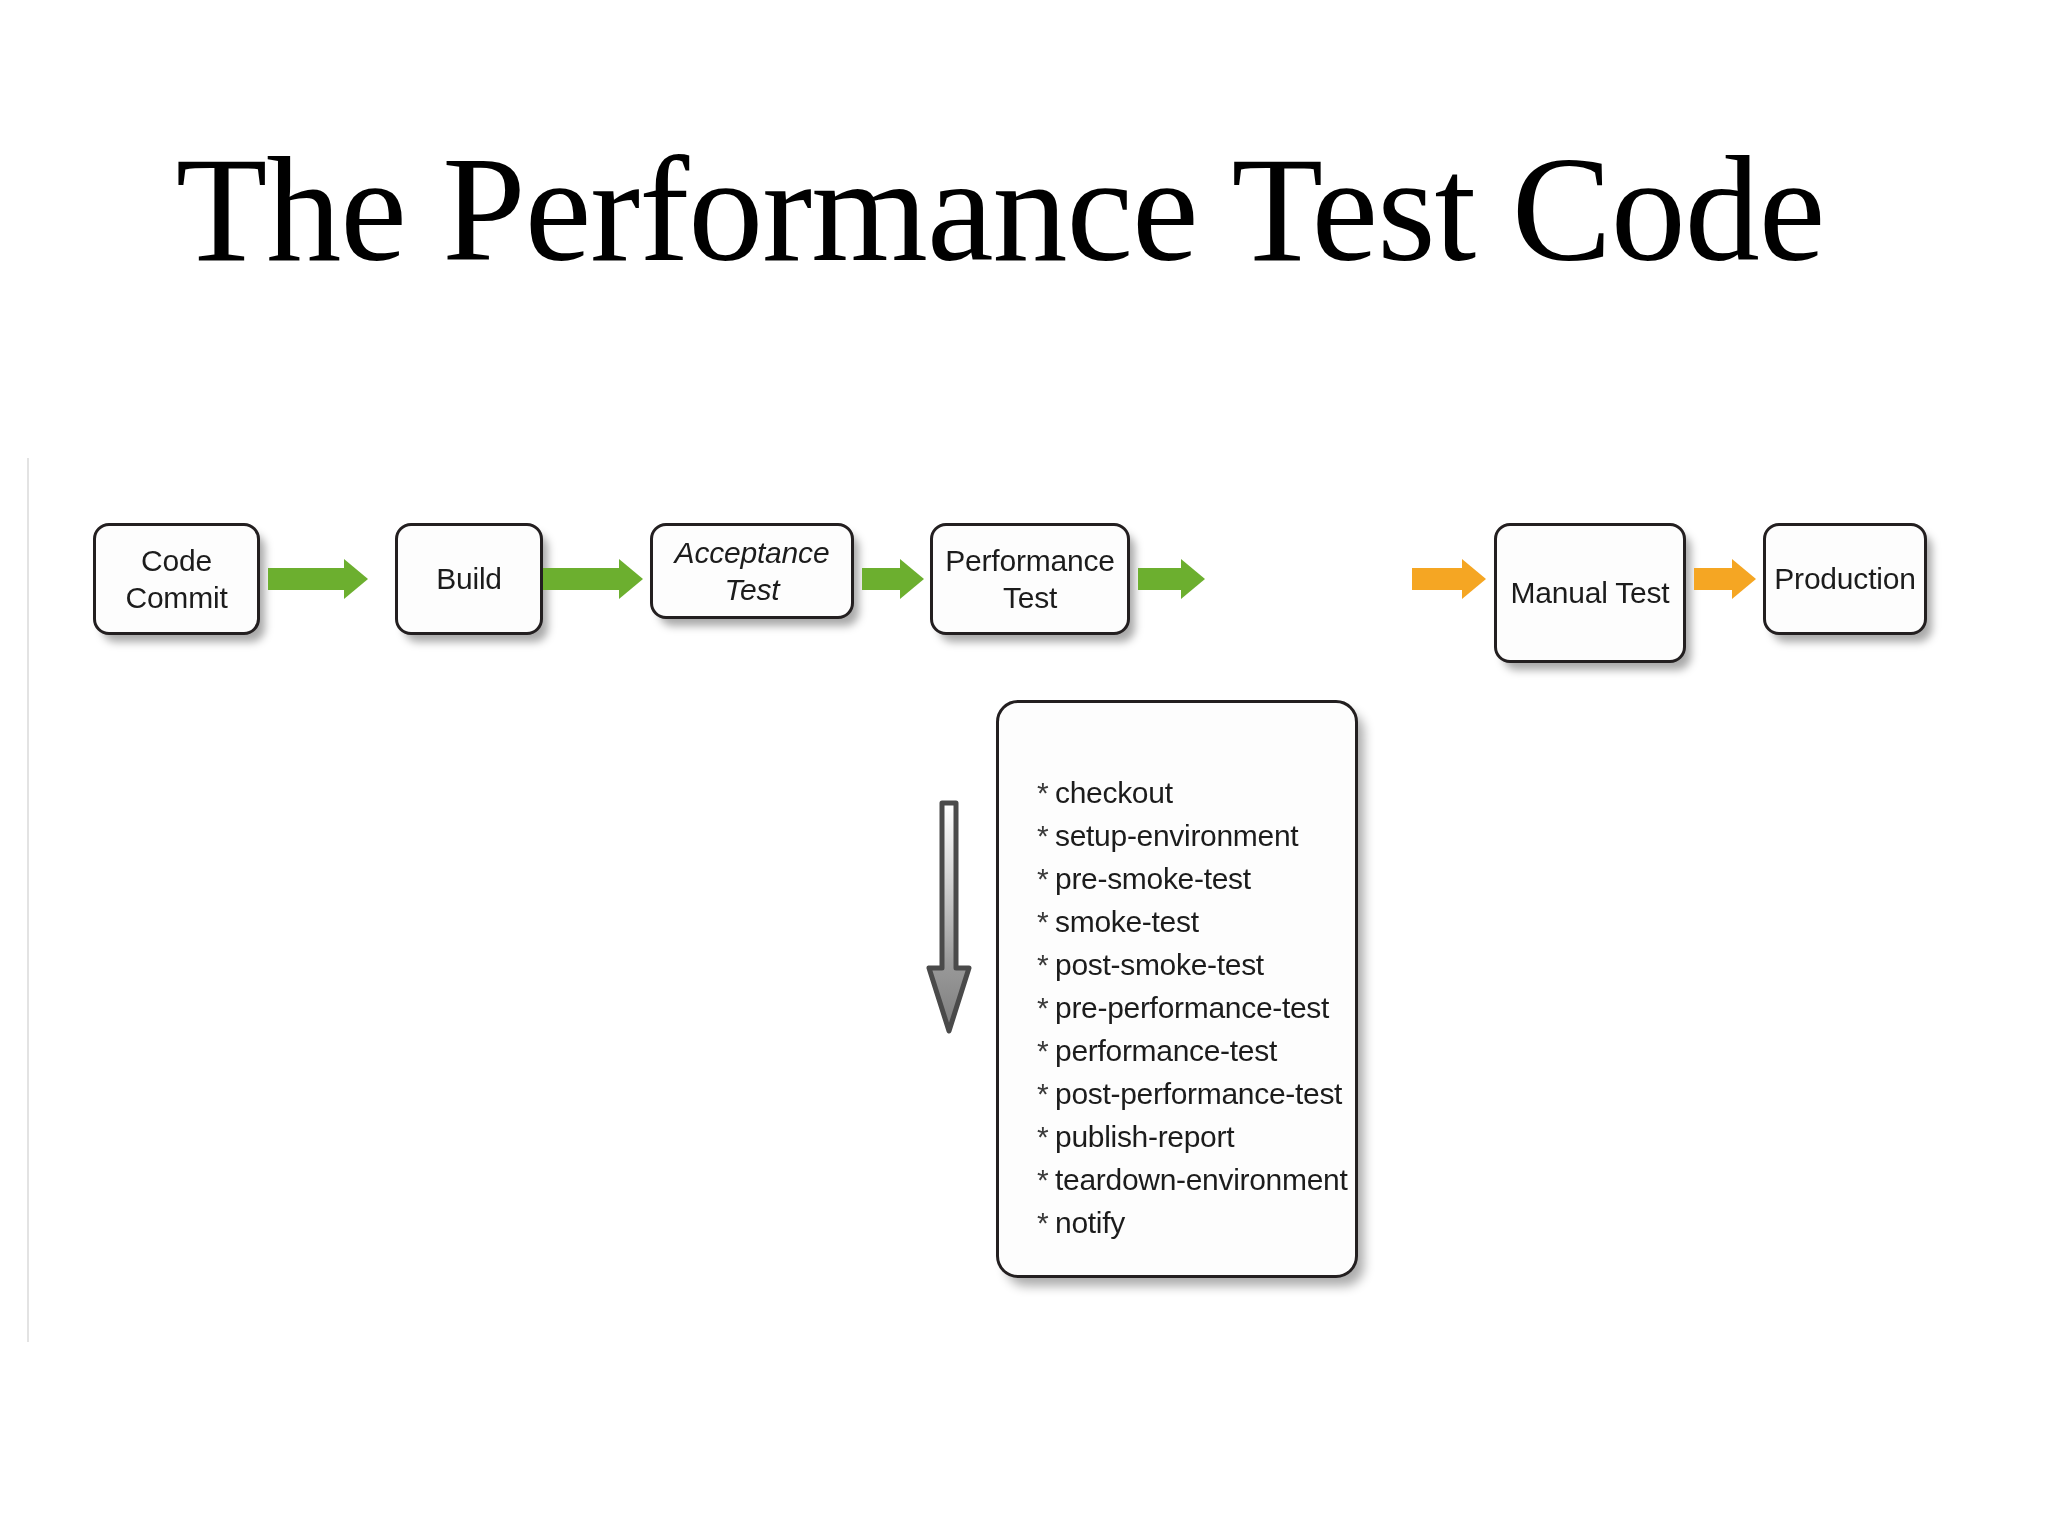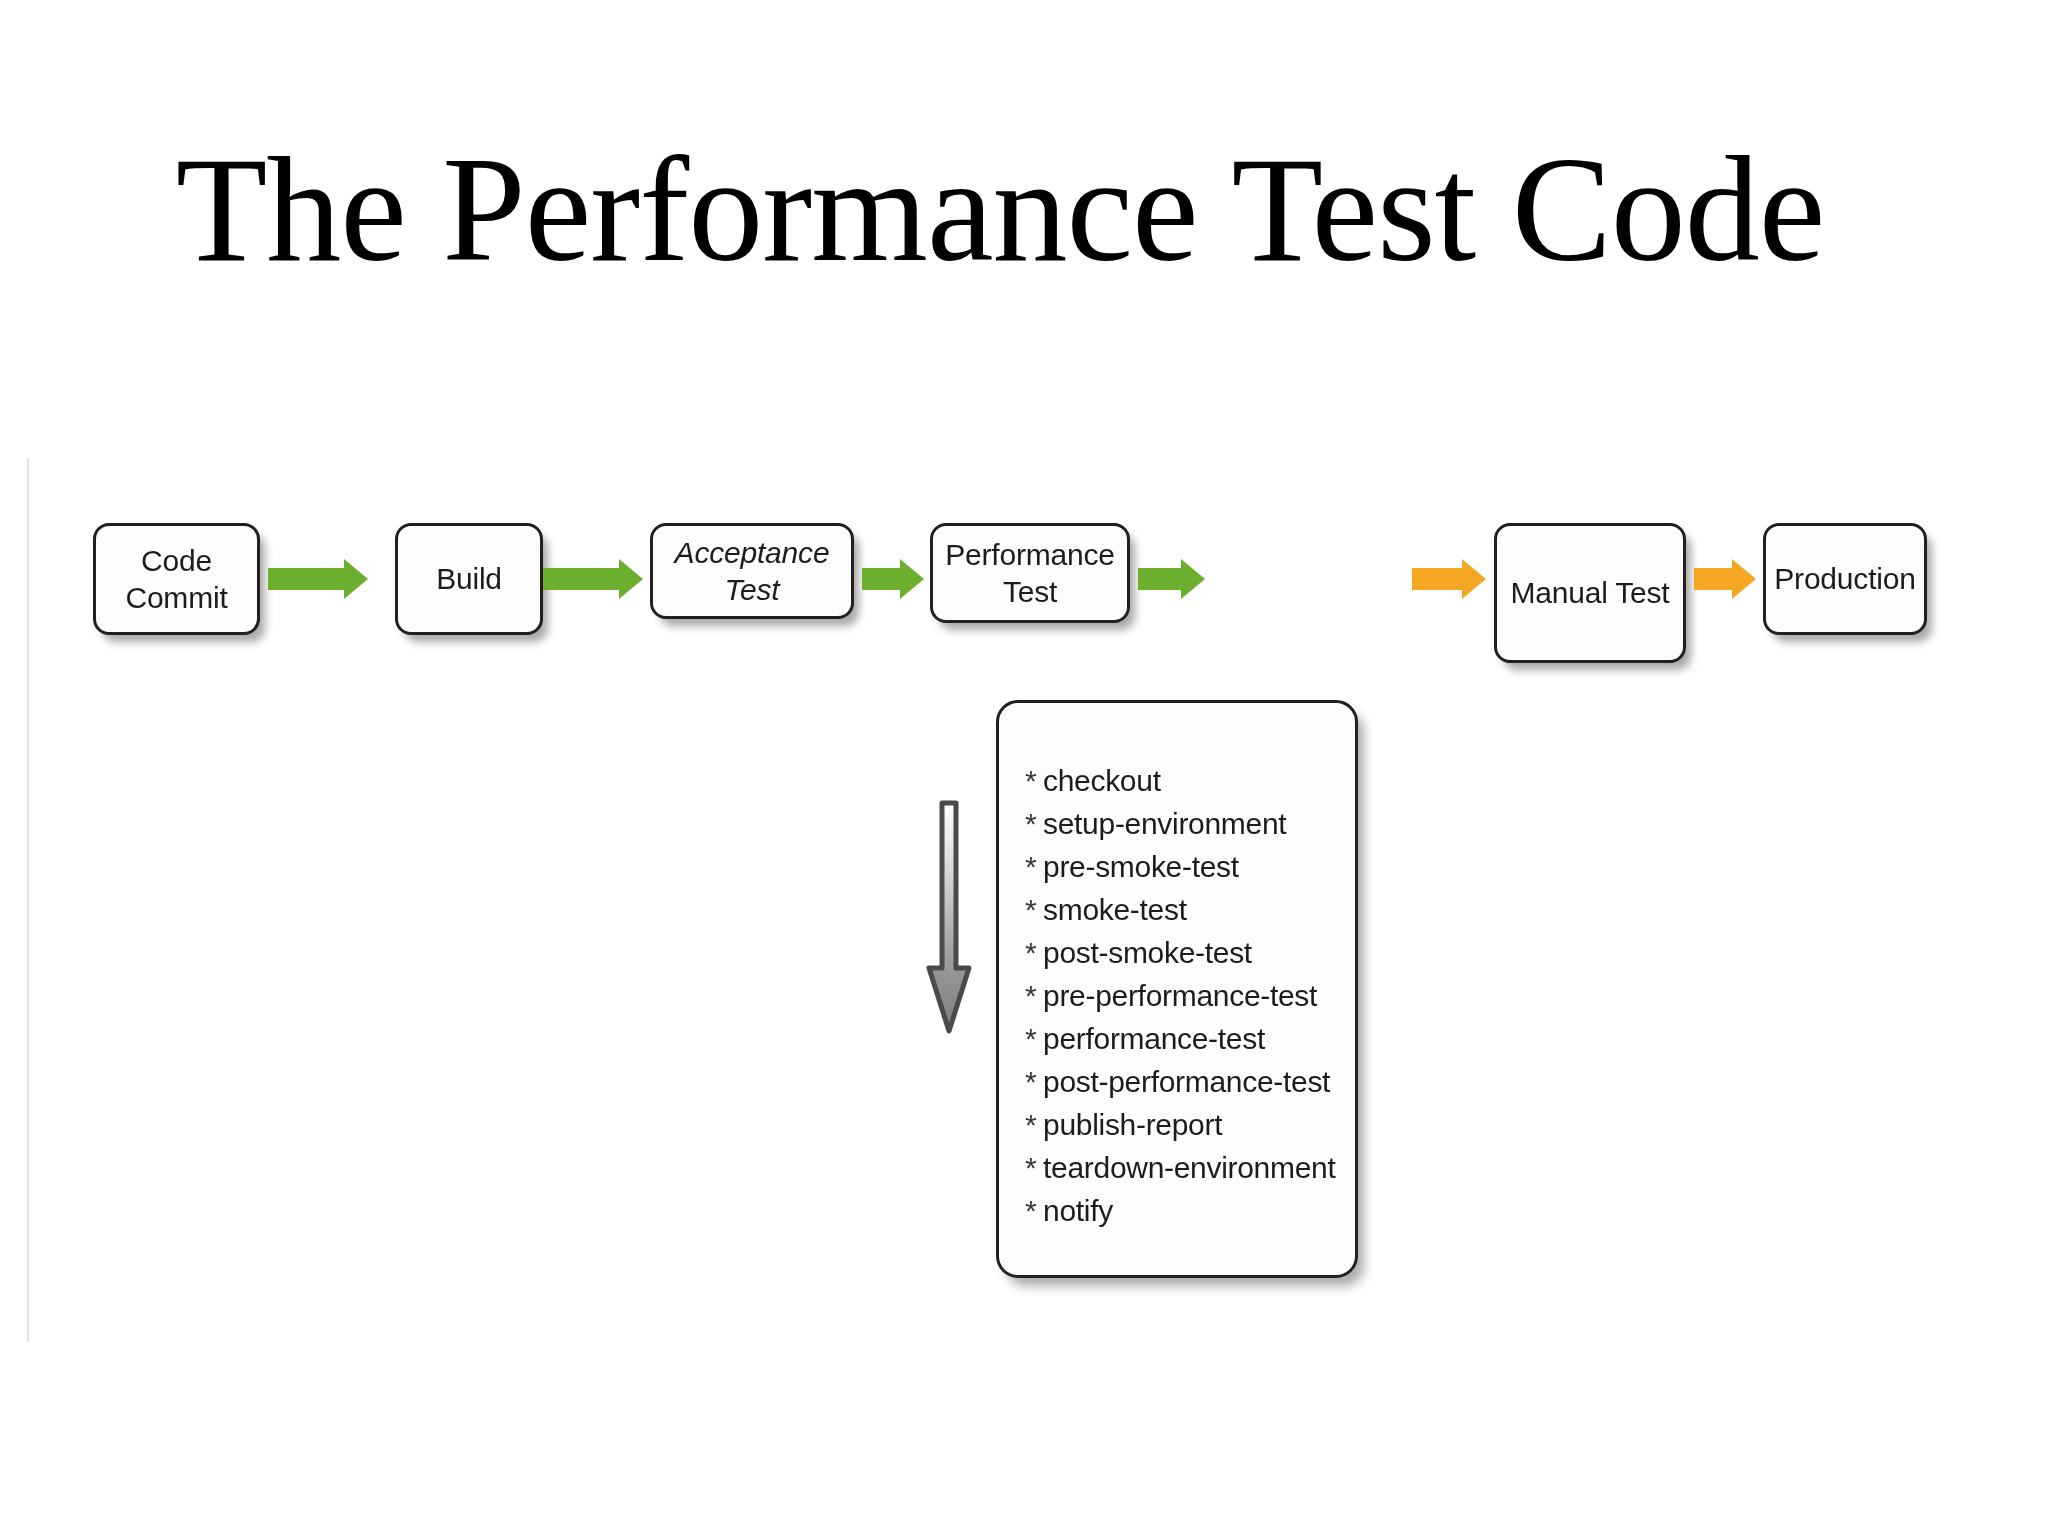--- a/index.html
+++ b/index.html
@@ -78,21 +78,21 @@
     position:absolute;
     left:996px;top:700px;
     width:362px;height:578px;
     box-sizing:border-box;
     background:#fdfdfd;
     border:3px solid #231f20;
     border-radius:22px;
     box-shadow:8px 10px 11px -2px rgba(0,0,0,0.33);
     padding:56px 0 0 26px;
   }
-  .task-list{list-style:none;margin:0;padding:0;}
+  .task-list{list-style:none;margin:12px;padding:0;}
   .task-list li{
     font-family:"Liberation Sans",sans-serif;
     font-size:30px;
     line-height:43px;
     color:#1c1c1c;
     white-space:nowrap;
     letter-spacing:-0.3px;
   }
   .task-list li .bullet{
     display:inline-block;
@@ -121,21 +121,21 @@
 
     <div class="stage-box" style="left:395px;top:523px;width:148px;height:112px;">
       <span class="stage-label">Build</span>
     </div>
 
     <div class="stage-box" style="left:650px;top:523px;width:204px;height:96px;font-style:italic;">
       <span class="stage-label">Acceptance
 Test</span>
     </div>
 
-    <div class="stage-box" style="left:930px;top:523px;width:200px;height:100px;">
+    <div class="stage-box" style="left:930px;top:523px;width:200px;height:112px;">
       <span class="stage-label">Performance
 Test</span>
     </div>
 
 
     <div class="stage-box" style="left:1494px;top:523px;width:192px;height:140px;">
       <span class="stage-label">Manual Test</span>
     </div>
 
     <div class="stage-box" style="left:1763px;top:523px;width:164px;height:112px;">

